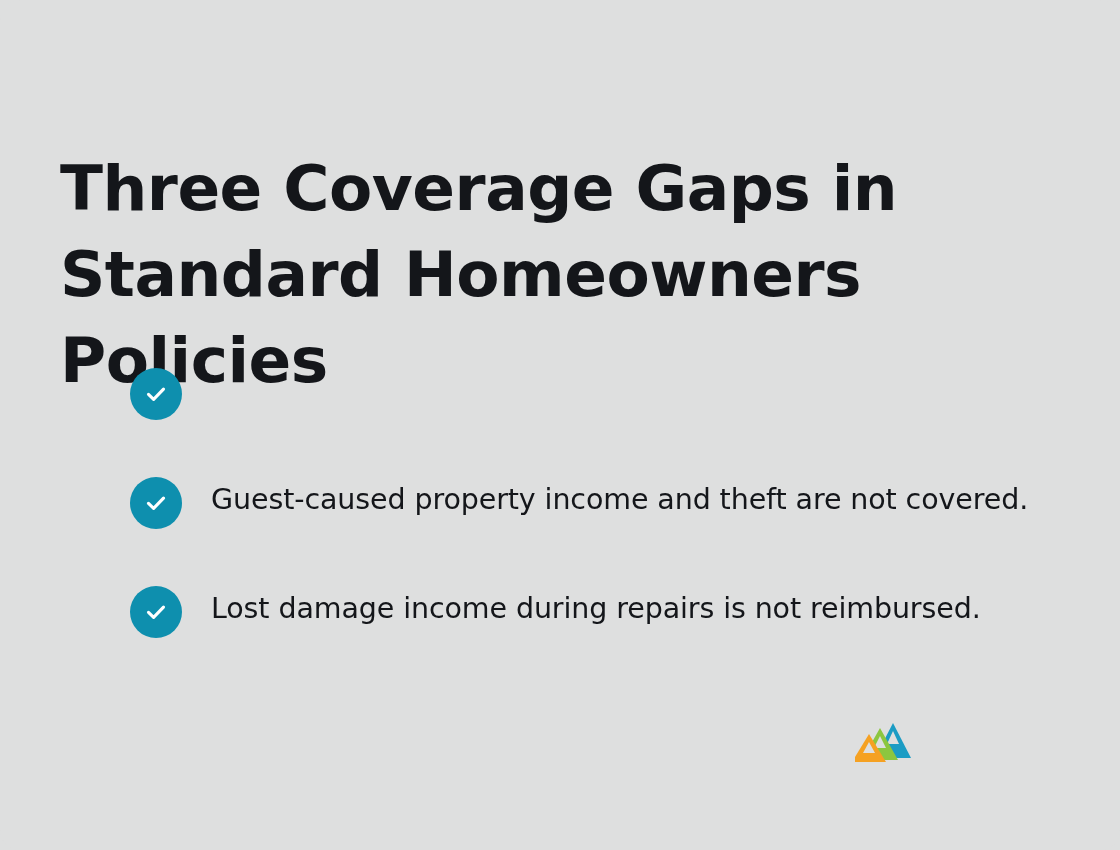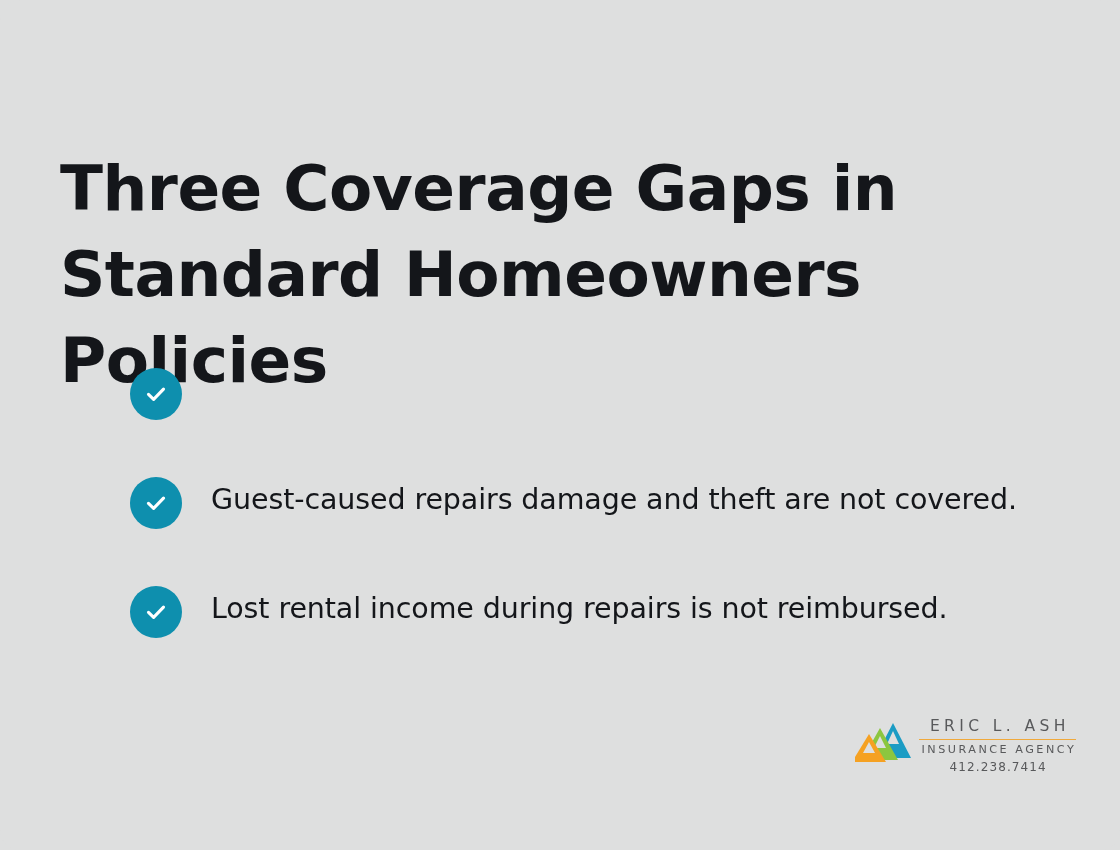--- a/index.html
+++ b/index.html
@@ -150,49 +150,43 @@
         </svg>
       </span>
     </div>
 
     <div class="bullet-row">
       <span class="check-badge">
         <svg width="26" height="26" viewBox="0 0 26 26" aria-hidden="true">
           <path d="M5.5 13.4 L10.6 18.3 L20.5 8.2" fill="none" stroke="#ffffff" stroke-width="3.1" stroke-linecap="round" stroke-linejoin="round"></path>
         </svg>
       </span>
-      <span class="bullet-text">Guest-caused repairs damage and theft are not covered.</span>
+      <span class="bullet-text">Guest-caused property income and theft are not covered.</span>
     </div>
 
     <div class="bullet-row">
       <span class="check-badge">
         <svg width="26" height="26" viewBox="0 0 26 26" aria-hidden="true">
           <path d="M5.5 13.4 L10.6 18.3 L20.5 8.2" fill="none" stroke="#ffffff" stroke-width="3.1" stroke-linecap="round" stroke-linejoin="round"></path>
         </svg>
       </span>
-      <span class="bullet-text">Lost rental income during repairs is not reimbursed.</span>
+      <span class="bullet-text">Lost damage income during repairs is not reimbursed.</span>
     </div>
 
   </div>
 
   <div class="logo">
     <span class="logo-mark">
       <svg width="56" height="42" viewBox="0 0 56 42" aria-hidden="true">
 
         <polygon points="38,2 56,37 20,37" fill="#1b9cc4"></polygon>
         <polygon points="38,10 44,23 32,23" fill="#dedfdf"></polygon>
 
         <polygon points="25,7 43,39 7,39" fill="#8cc63f"></polygon>
         <polygon points="25,15 31,27 19,27" fill="#dedfdf"></polygon>
 
         <polygon points="14,13 31,41 -3,41" fill="#f5a122"></polygon>
         <polygon points="14,21 20,32 8,32" fill="#dedfdf"></polygon>
       </svg>
     </span>
-    <span class="logo-text">
-      <span class="logo-name" style="display: block;">ERIC L. ASH</span>
-      <span class="logo-rule" style="display: block;"></span>
-      <span class="logo-sub" style="display: block;">INSURANCE AGENCY</span>
-      <span class="logo-phone" style="display: block;">412.238.7414</span>
-    </span>
   </div>
 
 </div>
 
 </body></html>

